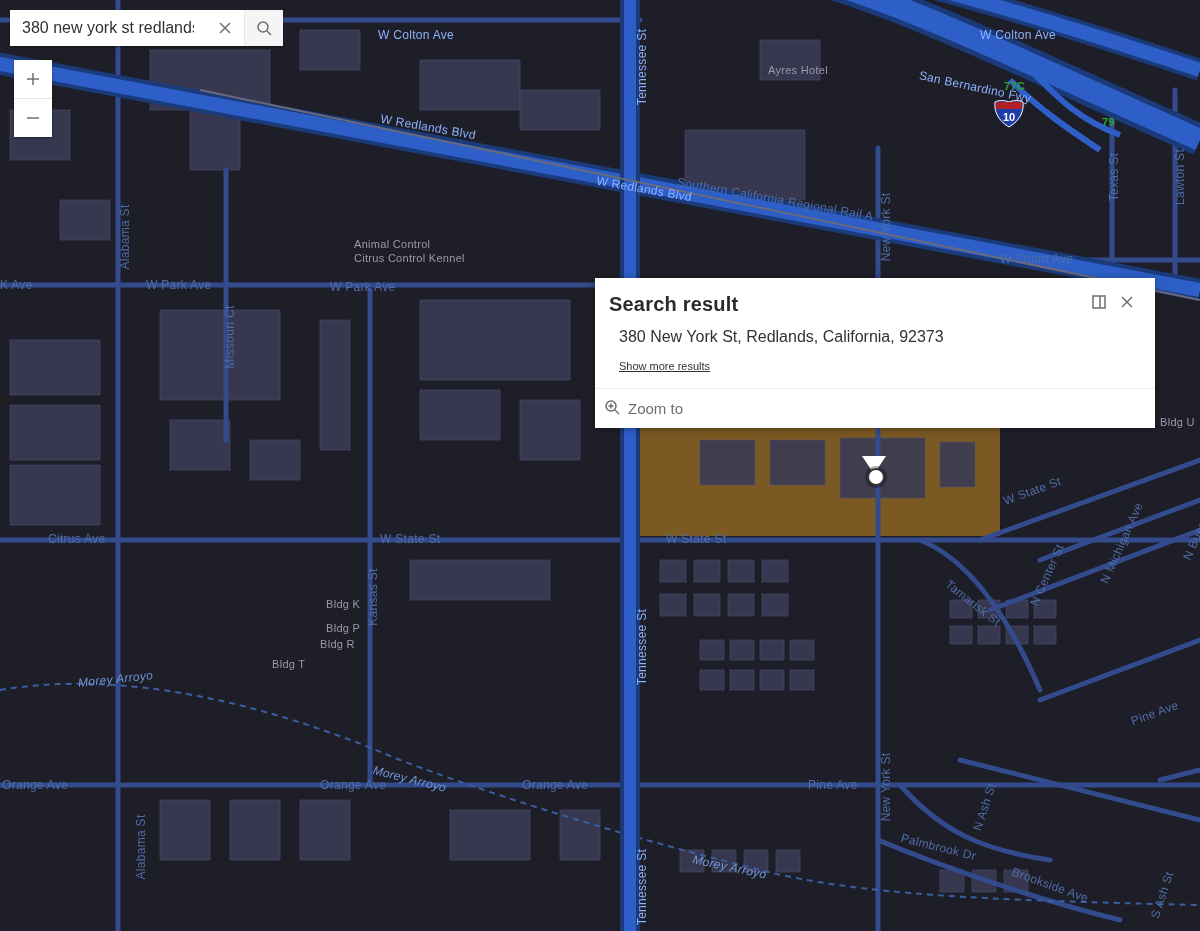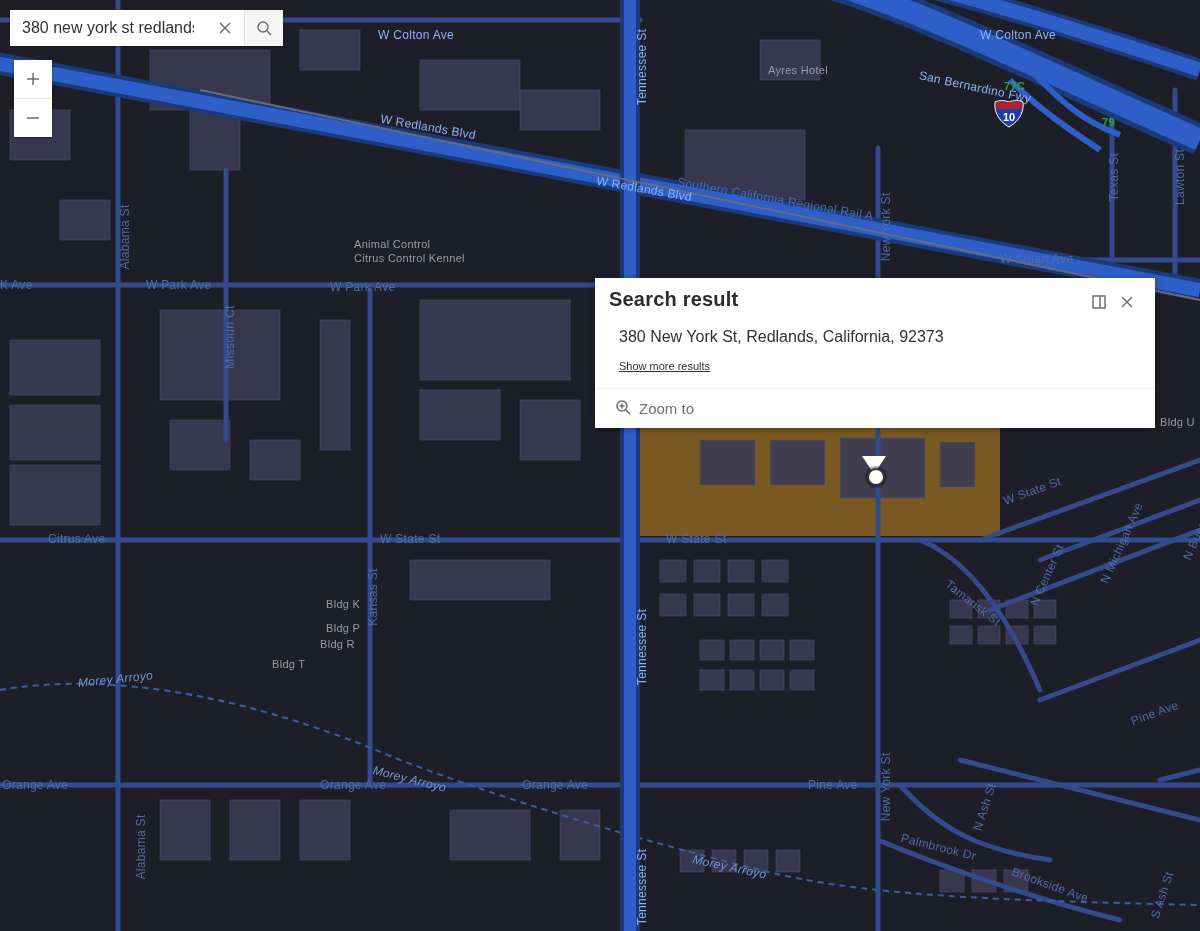--- a/index.html
+++ b/index.html
@@ -15,28 +15,28 @@
   .search .btn-search { background:#f5f5f5; }
 
   
   .zoom { position:absolute; top:60px; left:14px; width:38px; background:#fff; box-shadow:0 1px 2px rgba(0,0,0,.4); }
   .zoom .zbtn { width:38px; height:38px; display:flex; align-items:center; justify-content:center; cursor:pointer; }
   .zoom .zbtn + .zbtn { border-top:1px solid #e5e5e5; }
   .zoom svg { width:16px; height:16px; stroke:#6e6e6e; fill:none; stroke-width:1.5; }
 
   
   .popup { position:absolute; left:595px; top:278px; width:560px; background:#fff; box-shadow:0 1px 8px rgba(0,0,0,.35); color:#323232; }
-  .popup .hdr { display:flex; align-items:flex-start; padding:10px 14px 6px 14px; }
+  .popup .hdr { display:flex; align-items:flex-end; padding:10px 14px 6px 14px; }
   .popup .hdr h2 { margin:0; font-size:20px; font-weight:600; color:#2b2b2b; flex:1; letter-spacing:.2px; }
   .popup .hdr .pbtn { width:28px; height:28px; display:flex; align-items:center; justify-content:center; cursor:pointer; }
   .popup .hdr svg { width:16px; height:16px; stroke:#6e6e6e; fill:none; stroke-width:1.5; }
   .popup .body { padding:0 24px 14px 24px; font-size:16px; color:#323232; }
   .popup .body .addr { padding:6px 0 10px 0; }
   .popup .body a.more { color:#323232; text-decoration:underline; cursor:pointer; font-size:11px; }
-  .popup .ftr { border-top:1px solid #ececec; padding:10px 20px; display:flex; align-items:center; gap:8px; color:#6e6e6e; font-size:15px; }
+  .popup .ftr { border-top:1px solid #ececec; padding:10px 9px; display:flex; align-items:center; gap:8px; color:#6e6e6e; font-size:15px; }
   .popup .ftr svg { width:16px; height:16px; stroke:#6e6e6e; fill:none; stroke-width:1.5; }
   .popup-pointer { position:absolute; left:862px; top:456px; width:24px; height:24px; }
   .popup-pointer svg { display:block; }
 
   
   .marker { position:absolute; left:867px; top:468px; width:14px; height:14px; border-radius:50%; background:#fff; border:2px solid #323232; box-shadow:0 0 0 2px rgba(0,0,0,.3); }
 
   
   .lbl { position:absolute; font-size:12px; letter-spacing:.3px; white-space:nowrap; pointer-events:none; }
   .lbl.road  { color:#8db2ff; }

